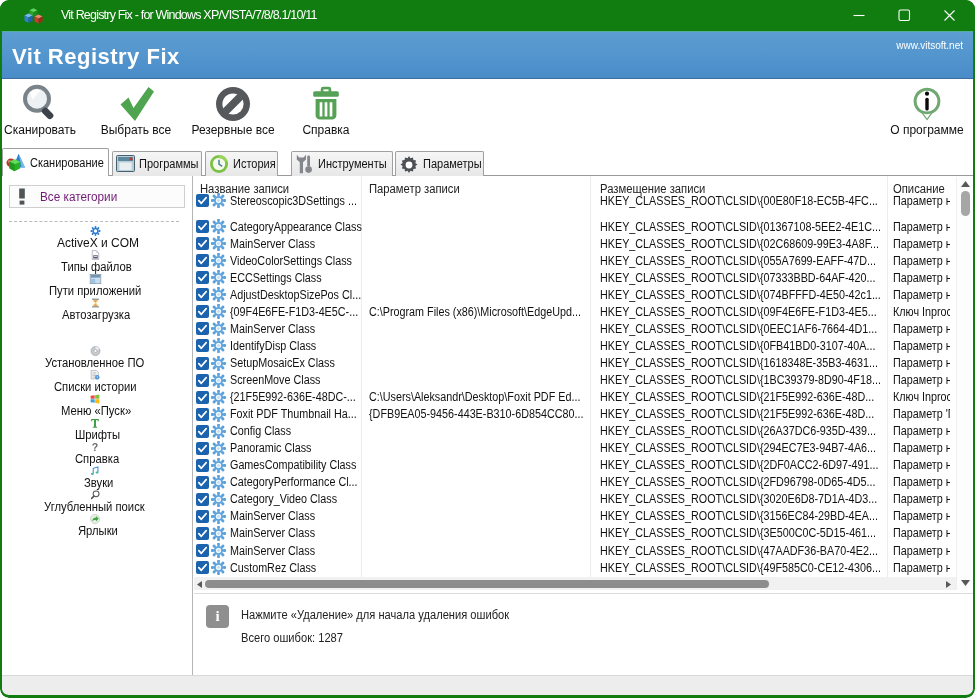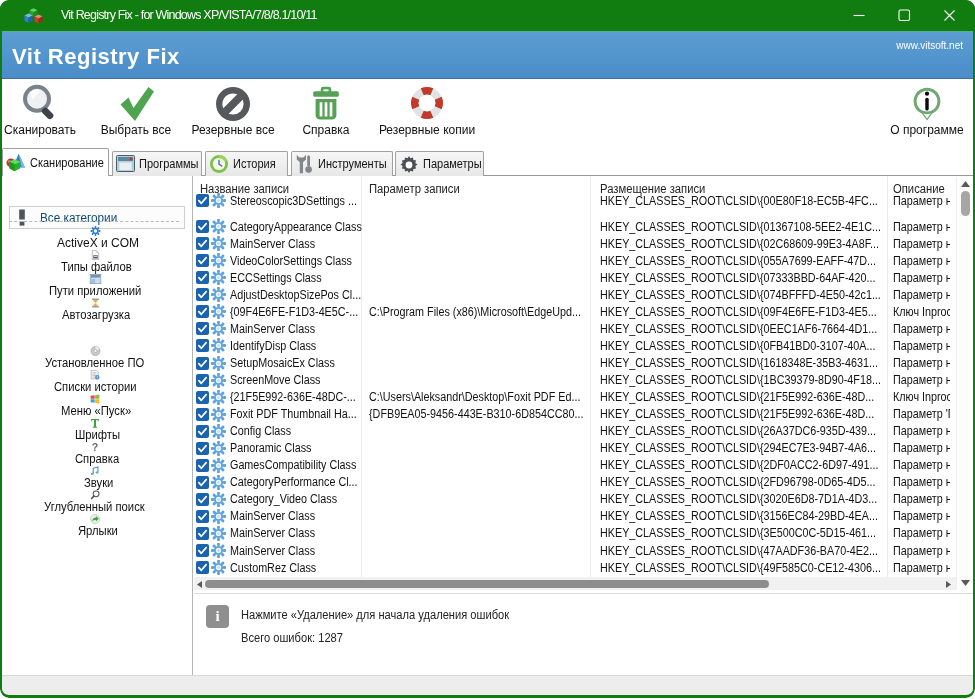--- a/index.html
+++ b/index.html
@@ -27,22 +27,22 @@
 #tabs .baseline{position:absolute;left:0;top:29px;width:100%;height:1px;background:#9a9a9a;}
 .tab{position:absolute;bottom:0;height:25px;background:linear-gradient(#f6f6f6,#e7e7e7);
   border:1px solid #a0a0a0;border-bottom:none;border-radius:2px 2px 0 0;
   font-size:12.5px;color:#111;display:flex;align-items:center;padding:0 3px;}
 .tab svg{margin:0 4px 0 0;flex:none;}
 .tab .tl{white-space:nowrap;transform:scaleX(0.88);transform-origin:0 50%;}
 .tab.active{height:28px;background:#fff;z-index:3;}
 
 #content{position:absolute;left:0;top:176px;width:100%;height:499px;background:#fff;}
 #sidebar{position:absolute;left:0;top:0;width:193px;height:100%;border-right:1px solid #b5b5b5;}
-.allcat{position:absolute;left:9px;top:30px;width:176px;height:23px;border:1px solid #cfcfcf;
-  background:#fcfcfc;font-size:12.5px;color:#0c4a6e;display:flex;align-items:center;}
+.allcat{position:absolute;left:9px;top:9px;width:176px;height:23px;border:1px solid #cfcfcf;
+  background:#fcfcfc;font-size:12.5px;color:#701a75;display:flex;align-items:center;}
 .dash{position:absolute;left:9px;top:45px;width:170px;border-top:1px dashed #bbb;}
 .sitem{position:absolute;left:11px;width:178px;height:24px;display:flex;align-items:center;font-size:12.5px;color:#111;flex-direction:column;}
 .sitem .sl{white-space:nowrap;transform:scaleX(0.90);transform-origin:0 50%;}
 .sitem svg{margin-right:10px;}
 
 #table{position:absolute;left:193px;top:0;width:782px;height:100%;}
 .hdr{position:absolute;top:0;height:24px;font-size:12.5px;color:#222;line-height:27px;white-space:nowrap;transform:scaleX(0.90);transform-origin:0 50%;}
 .colsep{position:absolute;top:0;width:1px;height:401px;background:#ececec;}
 .row{position:absolute;left:0;height:17px;width:780px;font-size:12.5px;color:#111;white-space:nowrap;}
 .row svg{position:absolute;}
@@ -121,35 +121,20 @@
     <div class="tbtn" style="left:271px">
       <svg width="40" height="40" viewBox="0 0 40 40">
         <rect x="14.8" y="2.8" width="10.4" height="7" rx="2.4" fill="#55a155"></rect>
         <rect x="17.4" y="5.4" width="5.2" height="4" fill="#fff"></rect>
         <rect x="7.2" y="7.2" width="25.6" height="5.6" rx="1.6" fill="#55a155"></rect>
         <path d="M9.6 15 h20.8 v16.2 a4.4 4.4 0 0 1 -4.4 4.4 h-12 a4.4 4.4 0 0 1 -4.4 -4.4 Z" fill="#55a155"></path>
         <path d="M15 18.2 v14.2 M20 18.2 v14.2 M25 18.2 v14.2" stroke="#fff" stroke-width="2.7"></path>
       </svg>
       <div class="lbl">Справка</div>
     </div>
-    <div class="tbtn" style="left:372px">
-      <svg width="40" height="40" viewBox="0 0 40 40">
-        <g transform="translate(20,19)">
-          <circle cx="0" cy="0" r="15.8" fill="#dfe3e6"></circle>
-          <g fill="#c13a2b">
-            <path d="M-6.3 -14.7 A16 16 0 0 1 6.3 -14.7 L3.3 -7.8 A8.5 8.5 0 0 0 -3.3 -7.8 Z"></path>
-            <path d="M-6.3 14.7 A16 16 0 0 0 6.3 14.7 L3.3 7.8 A8.5 8.5 0 0 1 -3.3 7.8 Z"></path>
-            <path d="M-14.7 -6.3 A16 16 0 0 0 -14.7 6.3 L-7.8 3.3 A8.5 8.5 0 0 1 -7.8 -3.3 Z"></path>
-            <path d="M14.7 -6.3 A16 16 0 0 1 14.7 6.3 L7.8 3.3 A8.5 8.5 0 0 0 7.8 -3.3 Z"></path>
-          </g>
-          <circle cx="0" cy="0" r="8.3" fill="#fff"></circle>
-        </g>
-      </svg>
-      <div class="lbl">Резервные копии</div>
-    </div>
     <div class="tbtn" style="left:872px">
       <svg width="40" height="40" viewBox="0 0 40 40">
         <path d="M20 3.8 a13.4 13.4 0 1 0 0.0001 0 Z M20 6.8 a10.4 10.4 0 1 1 -0.0001 0 Z" fill="#6fa871" fill-rule="evenodd"></path>
         <path d="M13.2 27.2 l6.8 9.3 l6.8 -9.3 a13.4 13.4 0 0 1 -13.6 0 Z" fill="#6fa871"></path>
         <path d="M16.4 29.6 l3.6 4.8 l3.6 -4.8 a10.8 10.8 0 0 1 -7.2 0 Z" fill="#fff"></path>
         <rect x="18.3" y="13.8" width="3.4" height="12.6" rx="1.5" fill="#0a0a0a"></rect>
         <circle cx="20" cy="9.7" r="2.1" fill="#0a0a0a"></circle>
       </svg>
       <div class="lbl">О программе</div>
     </div>
@@ -170,21 +155,21 @@
     </div>
     <div class="tab" style="left:112px;width:90px">
       <svg width="19" height="18" viewBox="0 0 19 18">
         <rect x="0.5" y="0.5" width="18" height="16" rx="1" fill="#b9cdd9" stroke="#45606e"></rect>
         <rect x="2" y="2" width="15" height="4" fill="#5e87a0"></rect>
         <rect x="13.6" y="2.6" width="2.8" height="2.6" fill="#c0392b"></rect>
         <rect x="3.4" y="7.5" width="12.2" height="7.5" fill="#e9eef1"></rect>
       </svg>
         <span class="tl">Программы</span>
     </div>
-    <div class="tab" style="left:205px;width:83px">
+    <div class="tab" style="left:205px;width:73px">
       <svg width="20" height="20" viewBox="0 0 20 20">
         <circle cx="10" cy="10" r="9" fill="#7cc142"></circle>
         <circle cx="10" cy="10" r="6.2" fill="#f6fbec"></circle>
         <path d="M10 5.8 v4.4 l3.2 2.2" stroke="#4a7ba6" stroke-width="1.5" fill="none"></path>
         <path d="M10 1 a9 9 0 0 1 8.6 6.4 l-3.2 -0.4 a6.2 6.2 0 0 0 -5.4 -2.8 Z" fill="#9ad45e"></path>
       </svg>
         <span class="tl">История</span>
     </div>
     <div class="tab" style="left:291px;width:102px">
       <svg width="19" height="20" viewBox="0 0 19 20">

